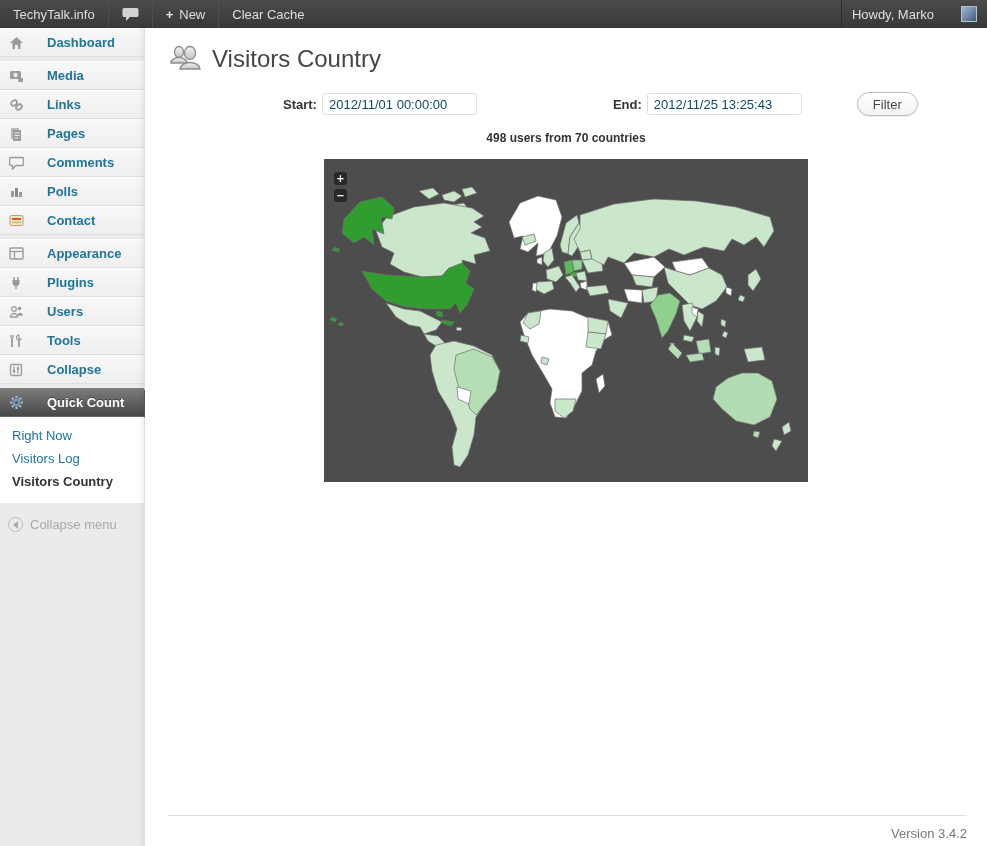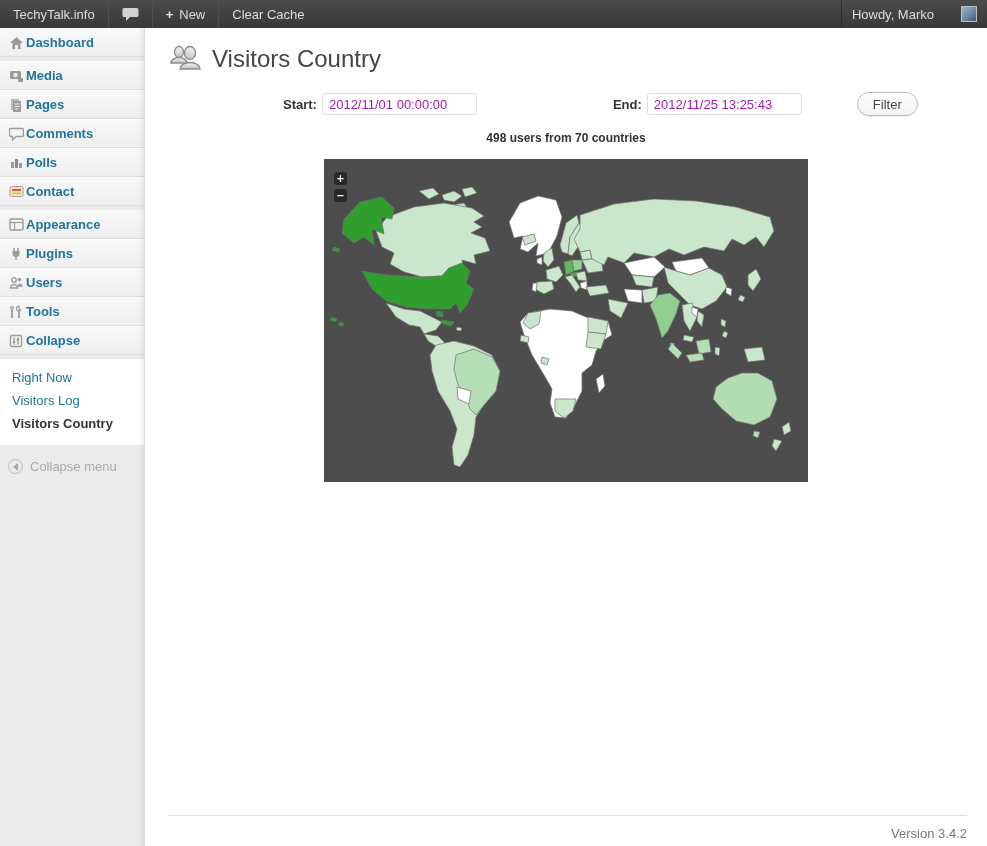--- a/index.html
+++ b/index.html
@@ -14,38 +14,38 @@
   .ab-avatar { width:16px; height:16px; margin-left:7px; border:1px solid #b5c2cd; background:linear-gradient(135deg,#9db8cf 0%,#6b87a5 55%,#3e5a77 100%); }
   .plus-glyph { font-weight:bold; margin-right:6px; color:#e8e8e8; }
 
   
   #wrap { display:flex; height:818px; }
   #sidebar { width:145px; background:#ebebeb; border-right:1px solid #dcdcdc; position:relative; flex-shrink:0; }
   #sidebar .edge-shade { position:absolute; top:0; right:0; bottom:0; width:6px; background:linear-gradient(to right, rgba(0,0,0,0), rgba(0,0,0,0.06)); pointer-events:none; }
   #content { flex:1; background:#fff; position:relative; }
 
   
-  .mi { height:29px; display:flex; align-items:center; gap:2px; padding-left:8px; font-size:13px; font-weight:bold; color:#21759b; cursor:pointer; background:linear-gradient(#f8f8f8,#efefef); border-top:1px solid #fbfbfb; border-bottom:1px solid #dedede; }
+  .mi { height:29px; display:flex; align-items:center; gap:23px; padding-left:8px; font-size:13px; font-weight:bold; color:#21759b; cursor:pointer; background:linear-gradient(#f8f8f8,#efefef); border-top:1px solid #fbfbfb; border-bottom:1px solid #dedede; }
   .mi .ico { width:16px; height:16px; display:inline-flex; align-items:center; justify-content:center; }
   .menu-gap { height:4px; }
   .mi.active { position:relative; background:linear-gradient(#7b7b7b,#474747); color:#fff; border-top:1px solid #808080; border-bottom:1px solid #6a6a6a; text-shadow:0 -1px 0 rgba(0,0,0,0.4); }
   .mi.active .arrow { position:absolute; right:-10px; top:0; width:0; height:0; border-top:14px solid transparent; border-bottom:15px solid transparent; border-left:10px solid #545454; }
   .submenu { padding:7px 0 10px 12px; background:#ffffff; }
   .submenu .sub { display:block; font-size:13px; color:#21759b; padding:4px 0; cursor:pointer; text-decoration:none; }
   .submenu .sub.current { color:#333; font-weight:bold; }
   .collapse { margin-top:14px; display:flex; align-items:center; gap:7px; padding-left:8px; color:#aaa; font-size:13px; cursor:pointer; }
   .collapse .cico { width:15px; height:15px; border:1px solid #bbb; border-radius:50%; display:inline-flex; align-items:center; justify-content:center; }
   .collapse .cico span { width:0; height:0; border-top:4px solid transparent; border-bottom:4px solid transparent; border-right:5px solid #aaa; }
 
   
   .page-head { display:flex; align-items:center; gap:10px; padding:15px 20px 0 23px; }
   .page-title { font-size:24px; color:#464646; font-weight:normal; }
   .filter-row { display:flex; align-items:center; margin-top:17px; padding-left:138px; font-size:13px; color:#333; }
   .filter-row label { font-weight:bold; margin-right:5px; }
-  .filter-row input { width:155px; height:22px; border:1px solid #dfdfdf; border-radius:3px; padding:2px 6px; font-size:13px; color:#a21caf; font-family:"Liberation Sans","DejaVu Sans",sans-serif; background:#fff; }
+  .filter-row input { width:155px; height:22px; border:1px solid #dfdfdf; border-radius:3px; padding:2px 6px; font-size:13px; color:#0c4a6e; font-family:"Liberation Sans","DejaVu Sans",sans-serif; background:#fff; }
   .gap1 { width:136px; } .gap2 { width:55px; }
   .btn { height:24px; padding:0 15px; border:1px solid #bbb; border-radius:12px; background:linear-gradient(#fefefe,#f3f3f3); color:#464646; font-size:13px; cursor:pointer; font-family:"Liberation Sans","DejaVu Sans",sans-serif; box-shadow:0 1px 1px rgba(0,0,0,0.06); }
   .stats { text-align:center; font-weight:bold; font-size:12px; color:#333; margin-top:15px; }
   .map { width:484px; height:323px; margin:14px auto 0 auto; background:#4d4d4d; position:relative; }
   .map svg.world { display:block; width:100%; height:100%; }
   .zoomers { position:absolute; left:10px; top:13px; display:flex; flex-direction:column; gap:4px; }
   .zoomers button { width:13px; height:13px; border:none; border-radius:3px; background:#282828; color:#fff; font-size:10px; line-height:11px; font-weight:bold; cursor:pointer; padding:0; font-family:"DejaVu Sans",sans-serif; }
   .footer { margin-top:333px; padding:0 20px 0 23px; }
   .footer .line { border-top:1px solid #dfdfdf; }
   .footer .version { text-align:right; color:#777; font-size:13px; padding-top:10px; }
@@ -97,20 +97,31 @@
           <svg width="15" height="14" viewBox="0 0 15 14">
             <rect x="1" y="2" width="11" height="8" rx="1.5" fill="#9b9b9b"></rect>
             <circle cx="6.5" cy="6" r="2.2" fill="#ebebeb"></circle>
             <rect x="9" y="9" width="5" height="4" rx="1" fill="#9b9b9b"></rect>
           </svg>
         </span>
       <span>Media</span>
     </div>
     <div class="mi">
       <span class="ico">
+          <svg width="15" height="14" viewBox="0 0 15 14">
+            <g fill="none" stroke="#9b9b9b" stroke-width="1.7">
+              <ellipse cx="5" cy="5" rx="3.2" ry="2.4" transform="rotate(-35 5 5)"></ellipse>
+              <ellipse cx="10" cy="9" rx="3.2" ry="2.4" transform="rotate(-35 10 9)"></ellipse>
+            </g>
+          </svg>
+        </span>
+      <span>Links</span>
+    </div>
+    <div class="mi">
+      <span class="ico">
           <svg width="14" height="14" viewBox="0 0 14 14">
             <rect x="2" y="1" width="8" height="11" fill="#b9b9b9"></rect>
             <rect x="4" y="3" width="8" height="11" fill="#9b9b9b"></rect>
             <g stroke="#ebebeb" stroke-width="1">
               <line x1="5.5" y1="6" x2="10.5" y2="6"></line>
               <line x1="5.5" y1="8.5" x2="10.5" y2="8.5"></line>
               <line x1="5.5" y1="11" x2="9" y2="11"></line>
             </g>
           </svg>
         </span>
@@ -202,20 +213,36 @@
               <line x1="9" y1="3.5" x2="9" y2="10.5"></line>
             </g>
             <rect x="3.8" y="7" width="2.4" height="2" fill="#9b9b9b"></rect>
             <rect x="7.8" y="4.5" width="2.4" height="2" fill="#9b9b9b"></rect>
           </svg>
         </span>
       <span>Collapse</span>
     </div>
     <div class="menu-gap"></div>
 
+    <div class="mi active">
+      <span class="ico">
+          <svg width="15" height="15" viewBox="0 0 15 15">
+            <g stroke="#aebdd0" stroke-width="2">
+              <line x1="7.5" y1="1" x2="7.5" y2="14"></line>
+              <line x1="1" y1="7.5" x2="14" y2="7.5"></line>
+              <line x1="3" y1="3" x2="12" y2="12"></line>
+              <line x1="12" y1="3" x2="3" y2="12"></line>
+            </g>
+            <circle cx="7.5" cy="7.5" r="4.2" fill="#8196ad" stroke="#5f7692" stroke-width="1"></circle>
+            <circle cx="7.5" cy="7.5" r="1.6" fill="#3c5a7c"></circle>
+          </svg>
+        </span>
+      <span>Quick Count</span>
+      <span class="arrow"></span>
+    </div>
 
     <div class="submenu">
       <a class="sub">Right Now</a>
       <a class="sub">Visitors Log</a>
       <a class="sub current">Visitors Country</a>
     </div>
 
     <div class="collapse">
       <span class="cico">
           <span></span>

